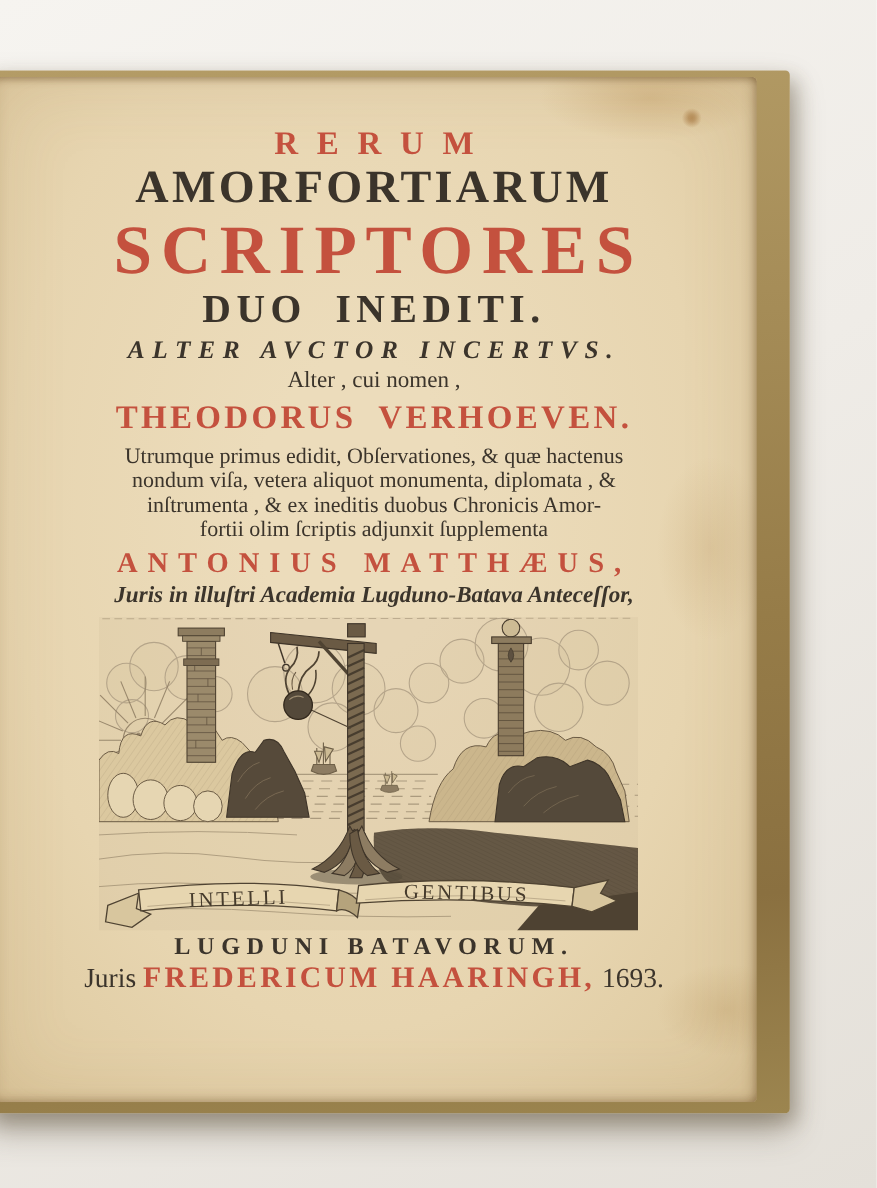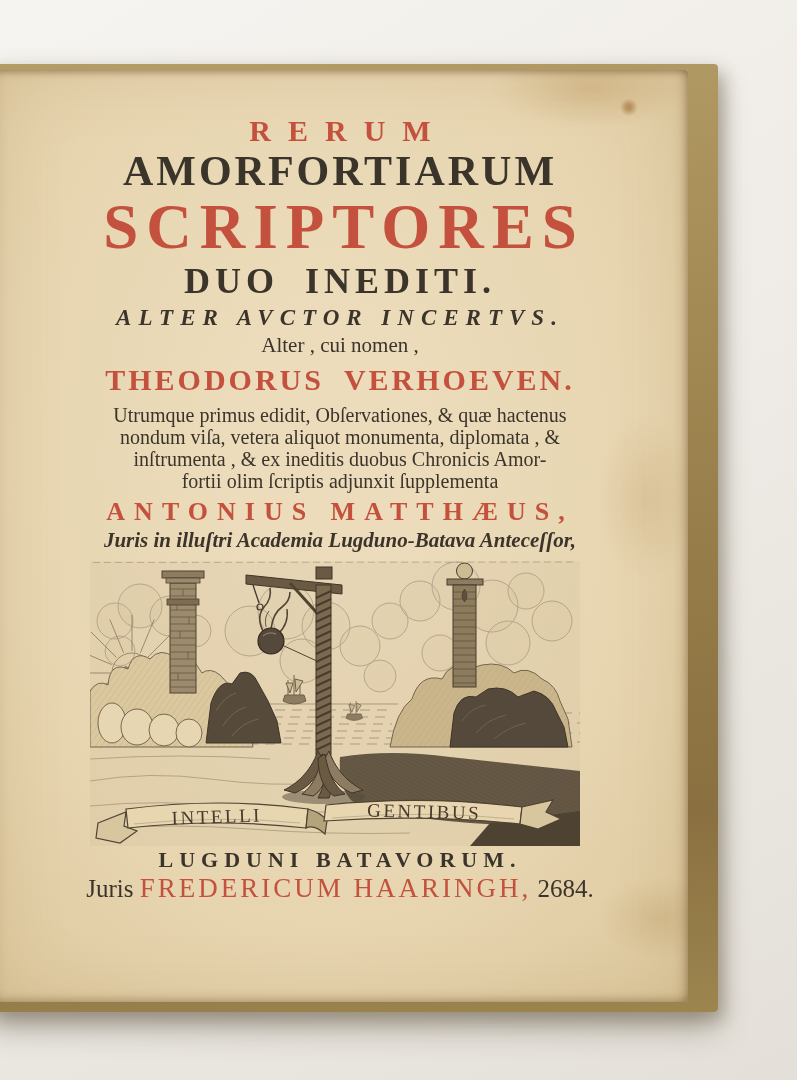--- a/index.html
+++ b/index.html
@@ -44,21 +44,21 @@
   .l-alter{font-size:21px;line-height:26px;}
   .l-theo{font-size:30px;font-weight:700;letter-spacing:3px;word-spacing:10px;line-height:36px;margin-top:4px;}
   .desc{font-size:20px;line-height:22px;}
   .desc-block{margin-top:6px;}
   .l-ant{font-size:26px;font-weight:700;letter-spacing:9px;line-height:30px;margin-top:5px;}
   .l-juris{font-size:21px;font-style:italic;font-weight:700;line-height:26px;}
   .engraving{width:490px;height:285px;margin:8px 0 0 98px;}
   .imprint{text-align:center;color:#3b342b;margin-top:2px;}
   .l-lug{font-size:22px;font-weight:600;letter-spacing:6px;line-height:24px;}
   .l-apud{font-size:25px;line-height:32px;}
-  .pub{font-size:27px;font-weight:400;letter-spacing:3px;}
+  .pub{font-size:27px;font-weight:700;letter-spacing:3px;}
   .e-text{font-family:"Liberation Serif","DejaVu Serif",serif;}
 </style>
 </head>
 <body>
 
 <div class="scene">
   <div class="cover"></div>
   <div class="page">
 
     <div class="text-block">
@@ -314,18 +314,18 @@
         <text class="e-text" x="127" y="262" transform="rotate(-2 127 262)" text-anchor="middle" font-size="19" letter-spacing="2.5" fill="#463b2c">INTELLI</text>
         <text class="e-text" x="334" y="257" transform="rotate(1.5 334 257)" text-anchor="middle" font-size="19" letter-spacing="2.5" fill="#463b2c">GENTIBUS</text>
       </svg>
     </div>
 
     <div class="imprint">
       <div class="l-lug ink">LUGDUNI BATAVORUM.</div>
       <div class="l-apud">
         <span class="ink">Juris</span>
         <span class="pub red">FREDERICUM HAARINGH,</span>
-        <span class="ink">2684.</span>
+        <span class="ink">1693.</span>
       </div>
     </div>
 
   </div>
 </div>
 
 </body></html>

